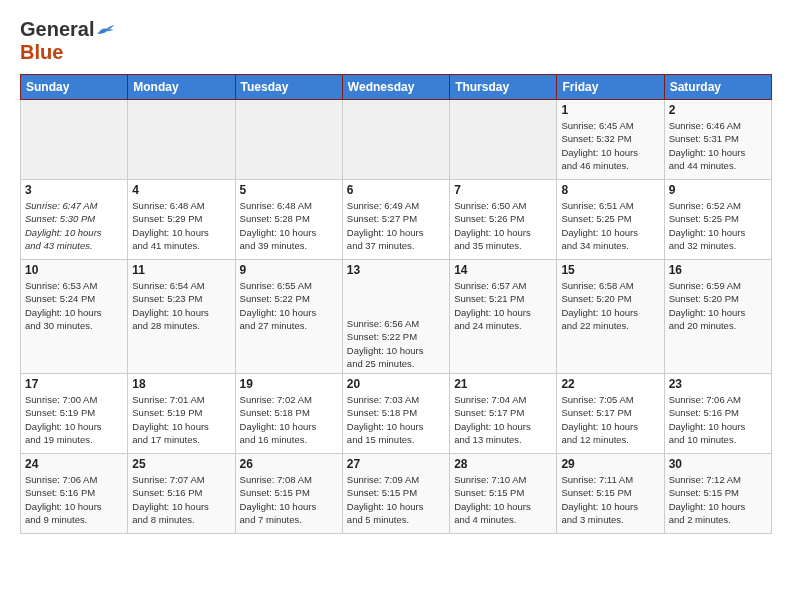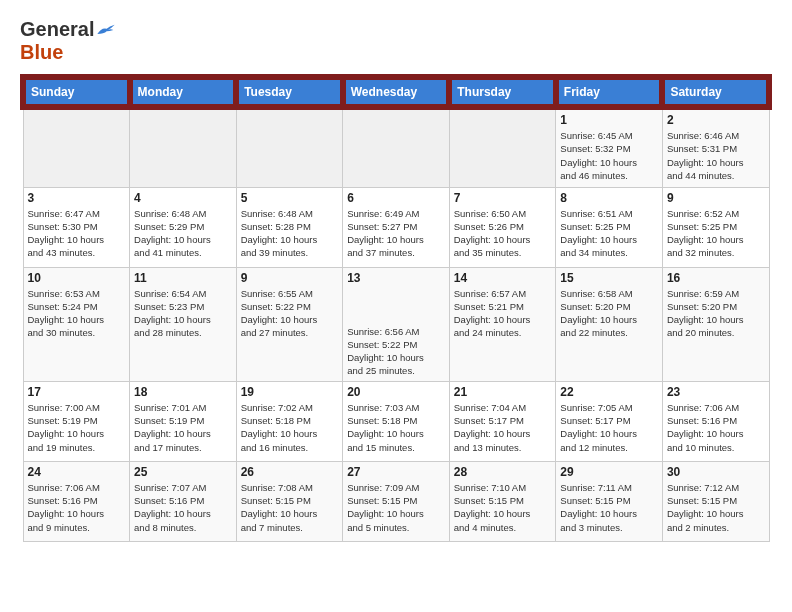--- a/index.html
+++ b/index.html
@@ -51,21 +51,21 @@
       border-collapse: collapse;
       table-layout: fixed;
     }
     thead tr th {
       background: #3a7fd5;
       color: #fff;
       font-size: 12px;
       font-weight: bold;
       padding: 5px 5px;
       text-align: left;
-      border: 6px solid #7f1d1d;
+      border: 1px solid #7f1d1d;
     }
     tbody tr td {
       vertical-align: top;
       border: 1px solid #ccc;
       padding: 3px 4px;
       font-size: 10px;
       color: #222;
       height: 80px;
       background: #fff;
     }
@@ -135,21 +135,21 @@
             <span class="day-num">2</span>
             <div class="day-info" style="white-space: pre-line;">Sunrise: 6:46 AM
 Sunset: 5:31 PM
 Daylight: 10 hours
 and 44 minutes.</div>
           </td>
         </tr>
         <tr>
           <td>
             <span class="day-num">3</span>
-            <div class="day-info" style="white-space: pre-line;">Sunrise: 6:47 AM
+            <div class="day-info" style="white-space: pre-line; font-style: italic;">Sunrise: 6:47 AM
 Sunset: 5:30 PM
 Daylight: 10 hours
 and 43 minutes.</div>
           </td>
           <td>
             <span class="day-num">4</span>
             <div class="day-info" style="white-space: pre-line;">Sunrise: 6:48 AM
 Sunset: 5:29 PM
 Daylight: 10 hours
 and 41 minutes.</div>

